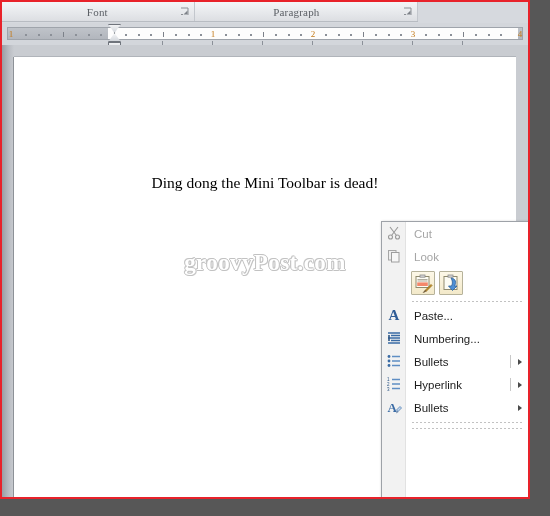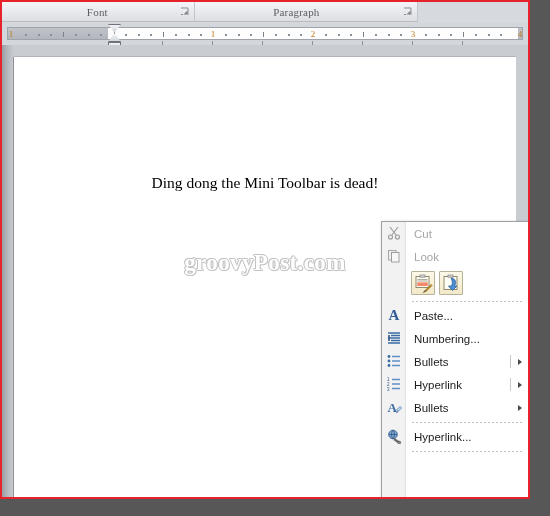--- a/index.html
+++ b/index.html
@@ -440,30 +440,19 @@
             <path d="M9.5 10 L13 6.5 L14.5 8 L11 11.5 Z" fill="#c9d9ee" stroke="#4d7fb5" stroke-width=".8"></path>
             <path d="M9 13.5 L10 10.5 L11.5 12 Z" fill="#6a86a8"></path>
           </svg>
         </span>
         <span>Bullets</span>
         <span class="arrow"></span>
       </div>
 
       <div class="sep"></div>
 
-      <div class="mi">
-        <span class="mi-icon">
-          <svg width="15" height="15" viewBox="0 0 15 15">
-            <circle cx="6" cy="5.5" r="4.3" fill="#7fa5cf" stroke="#3d6a9e" stroke-width="1"></circle>
-            <path d="M2 5.5 h8 M6 1.4 C 8 3.5 8 7.5 6 9.8 C 4 7.5 4 3.5 6 1.4" stroke="#2f5382" stroke-width=".8" fill="none"></path>
-            <path d="M7 10 L12 13.5" stroke="#6a6a6a" stroke-width="2.2"></path>
-            <circle cx="12.3" cy="13.6" r="1.4" fill="#8a8a8a" stroke="#555" stroke-width=".7"></circle>
-          </svg>
-        </span>
-        <span>Hyperlink...</span>
-      </div>
 
       <div class="sep"></div>
 
 
     </div>
   </div>
 </div>
 
 </body></html>

